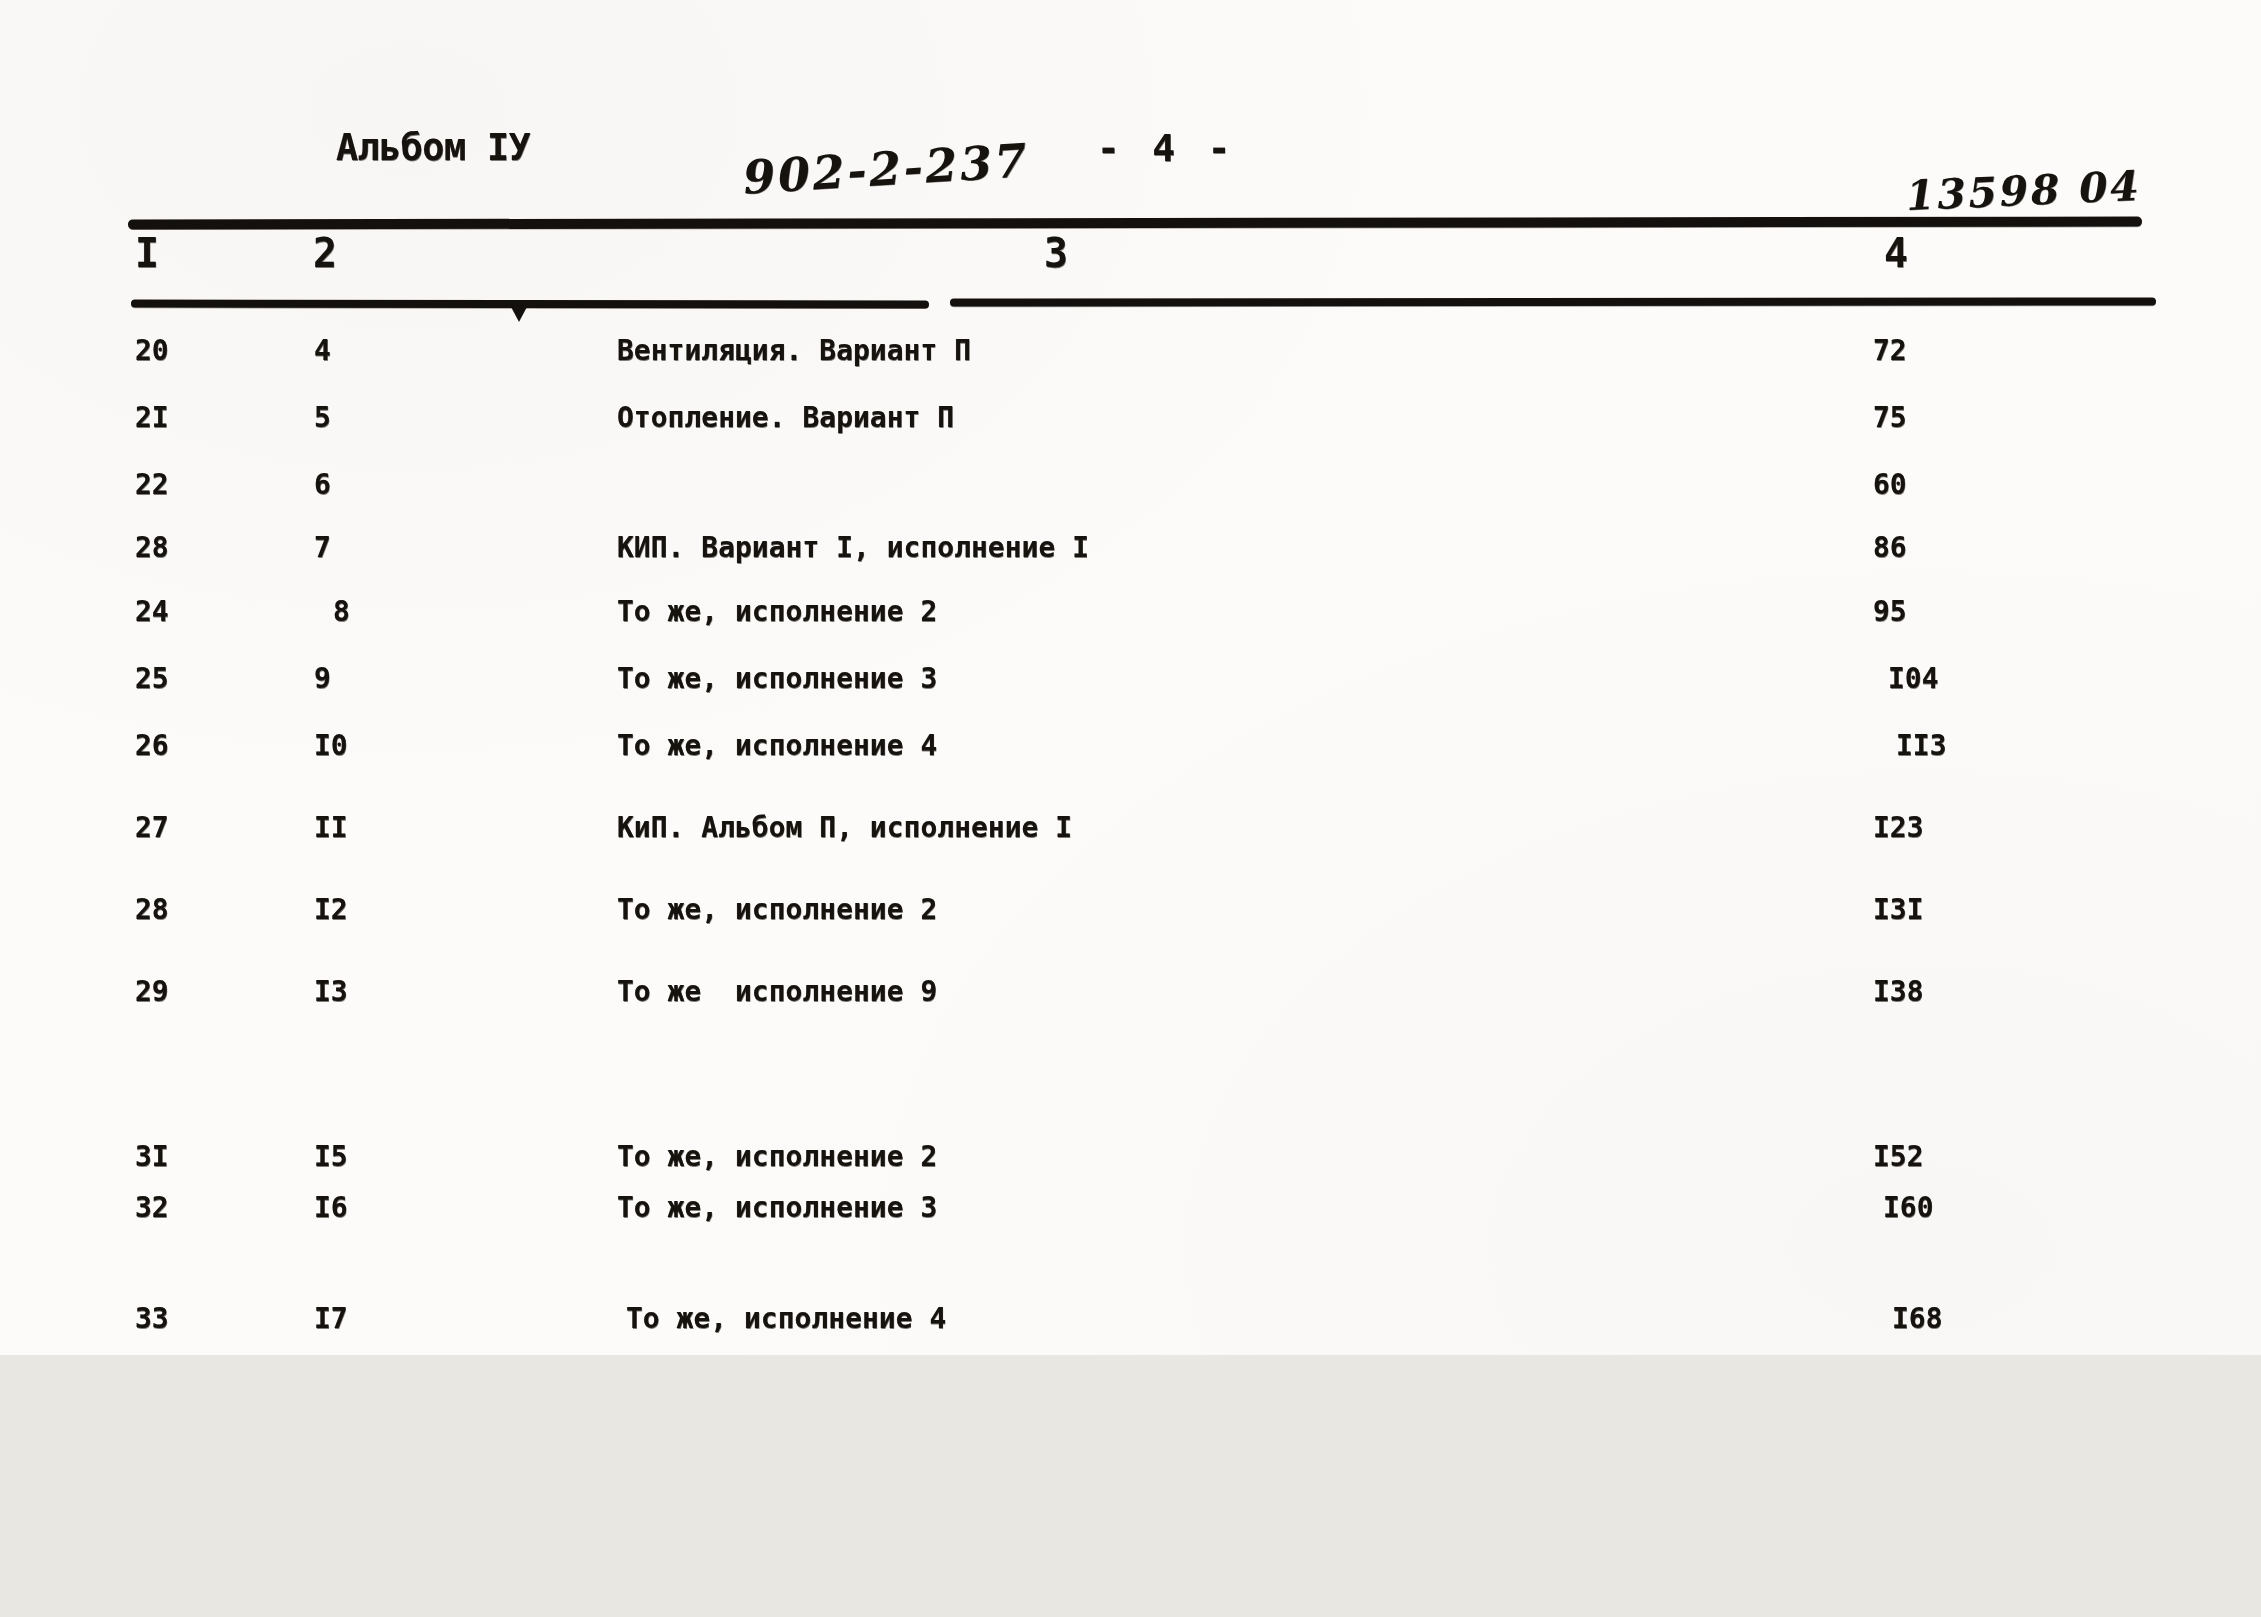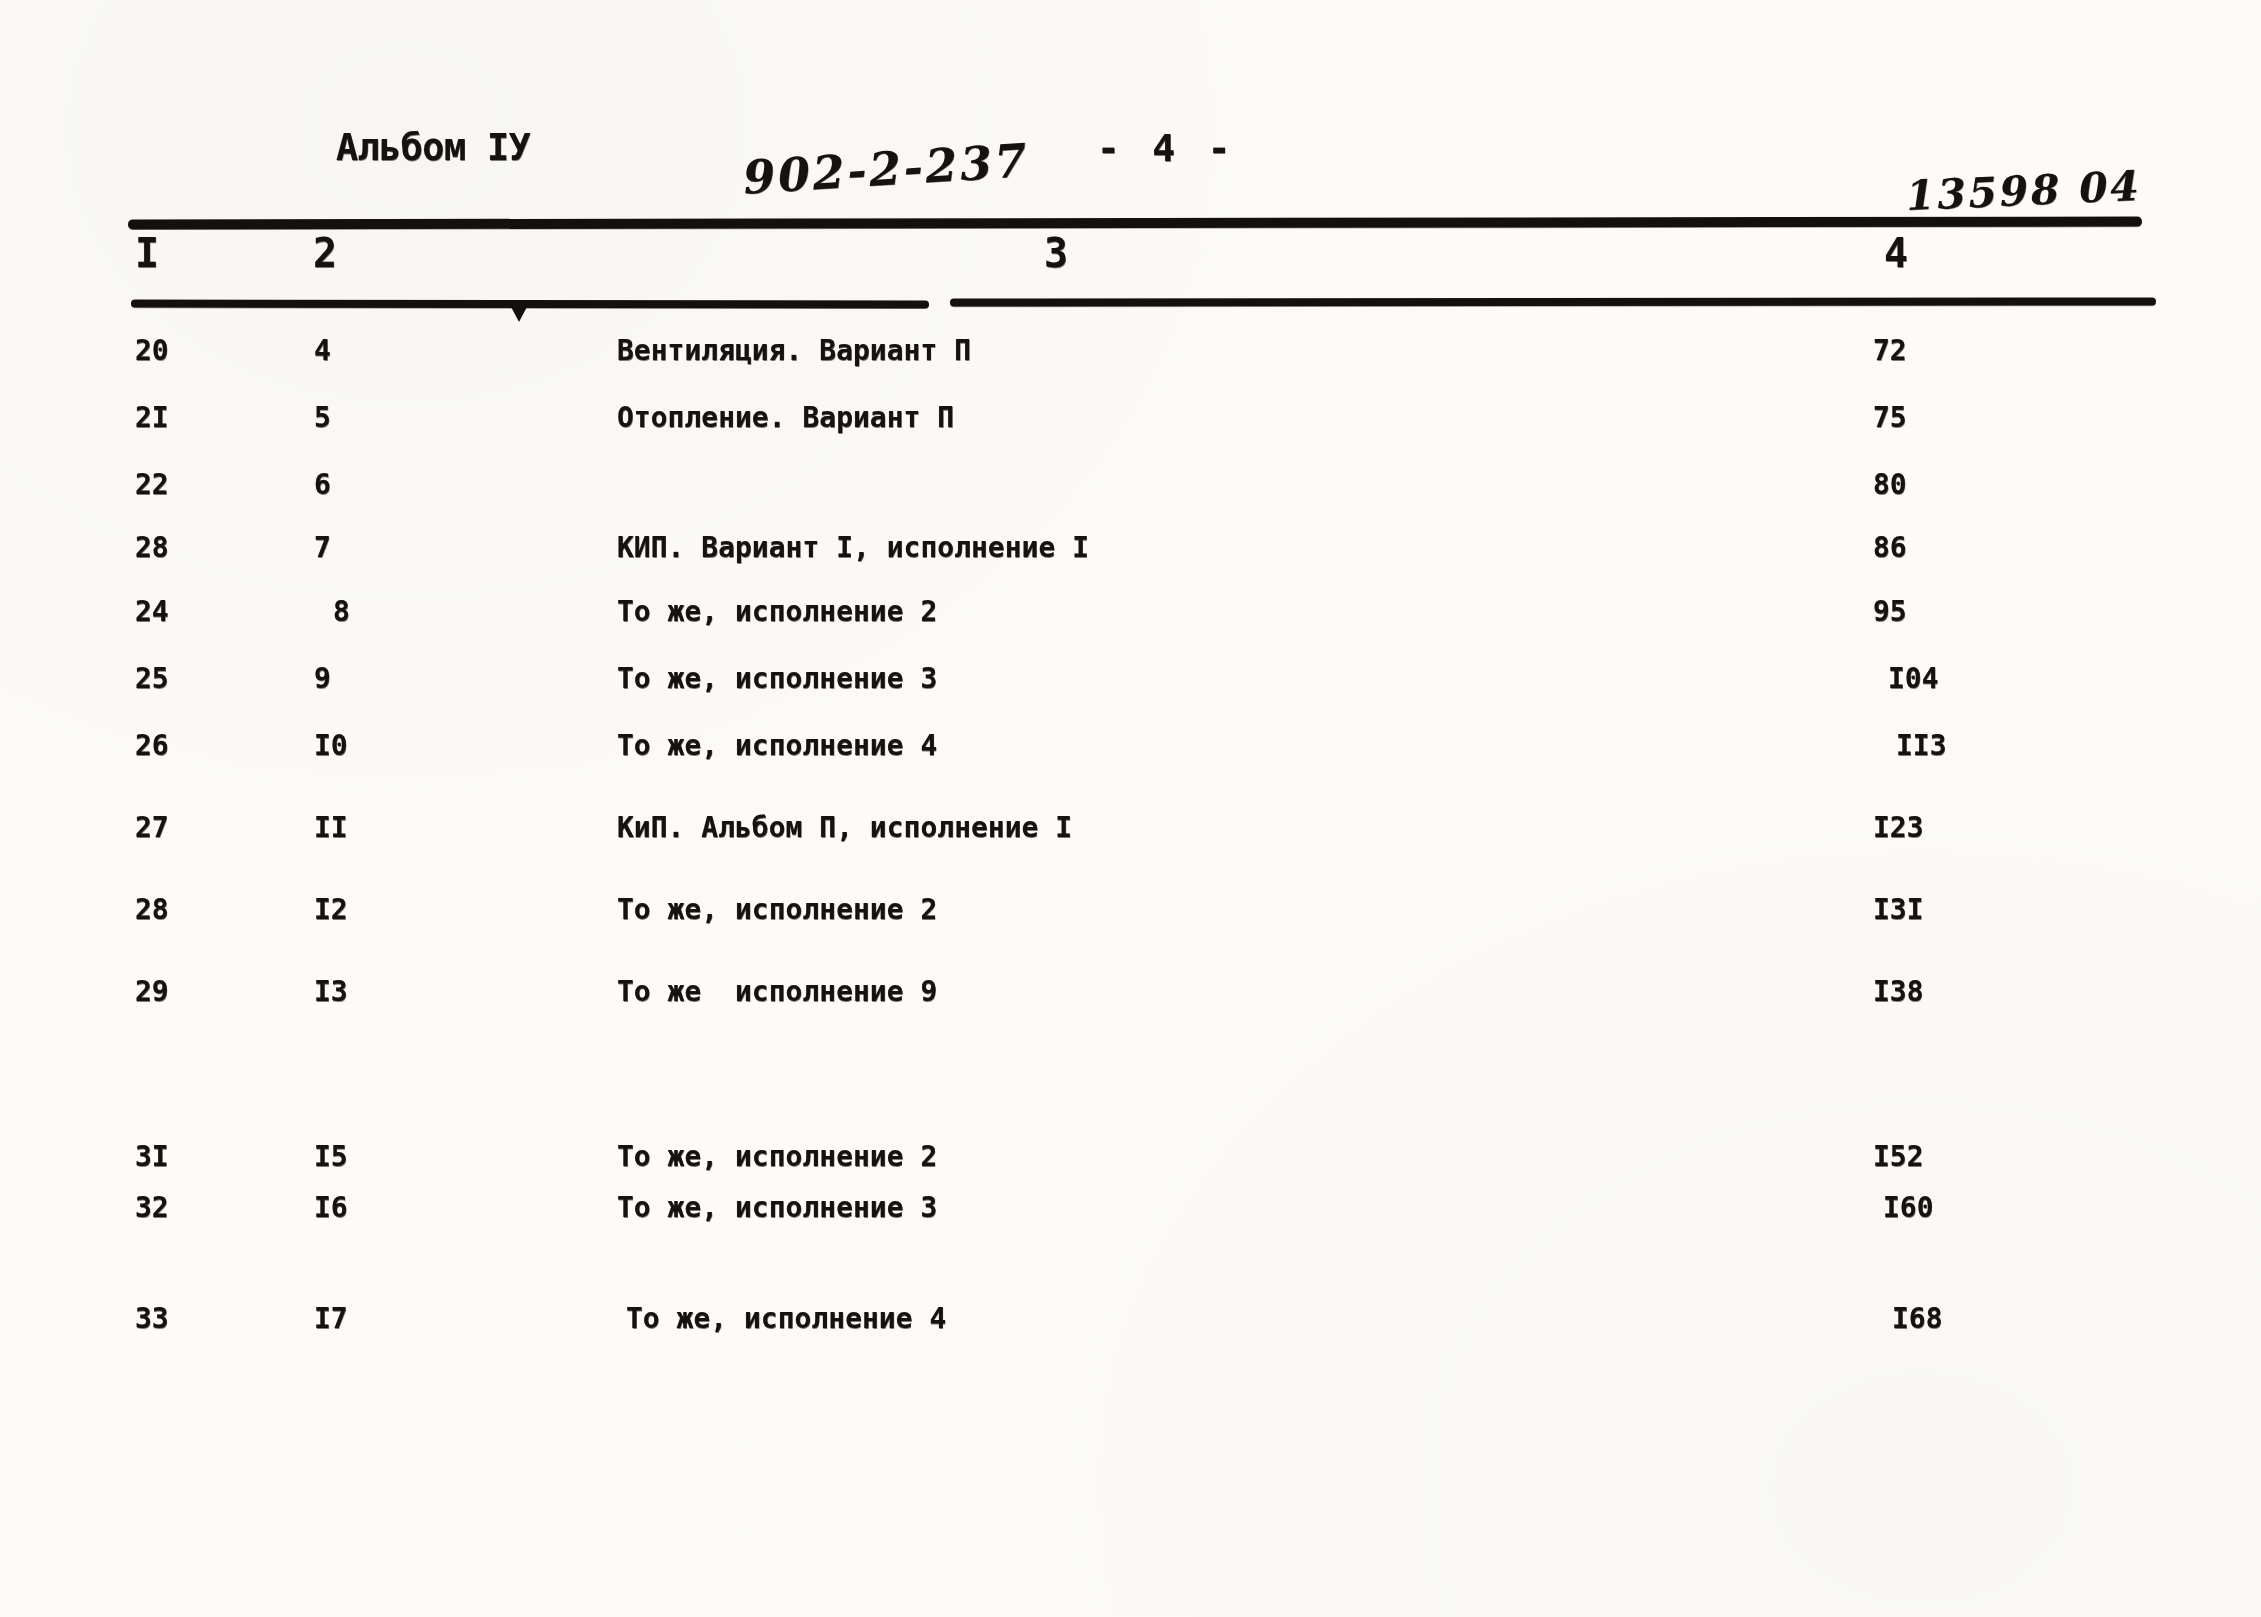--- a/index.html
+++ b/index.html
@@ -1,18 +1,18 @@
 <!DOCTYPE html>
 <html style="font-size:11px"><head>
 <meta charset="utf-8">
 <style>
   html,body{margin:0;padding:0;background:#e9e7e2;}
   .page{
     position:relative;
-    width:2261px;height:1617px;
+    width:2261px;height:1355px;
     background:
       radial-gradient(ellipse at 18% 8%, rgba(0,0,0,0.018), transparent 45%),
       radial-gradient(ellipse at 85% 92%, rgba(0,0,0,0.015), transparent 50%),
       #fcfbf9;
     overflow:hidden;
     font-family:"DejaVu Sans Mono", monospace;
     font-weight:bold;
     color:#16120e;
   }
   .tw{ text-shadow:0.4px 0.5px 0.5px rgba(22,18,14,.55), -0.2px 0 0.3px rgba(22,18,14,.3); }
@@ -74,21 +74,21 @@
   </div>
   <div class="row" style="top:398px">
     <span class="c1 tw">2I</span>
     <span class="c2 tw">5</span>
     <span class="c3 tw">Отопление. Вариант П</span>
     <span class="c4 tw">75</span>
   </div>
   <div class="row" style="top:465px">
     <span class="c1 tw">22</span>
     <span class="c2 tw">6</span>
-    <span class="c4 tw">80</span>
+    <span class="c4 tw">60</span>
   </div>
   <div class="row" style="top:528px">
     <span class="c1 tw">28</span>
     <span class="c2 tw">7</span>
     <span class="c3 tw">КИП. Вариант I, исполнение I</span>
     <span class="c4 tw">86</span>
   </div>
   <div class="row" style="top:592px">
     <span class="c1 tw">24</span>
     <span class="c2 tw" style="left:333px">8</span>

